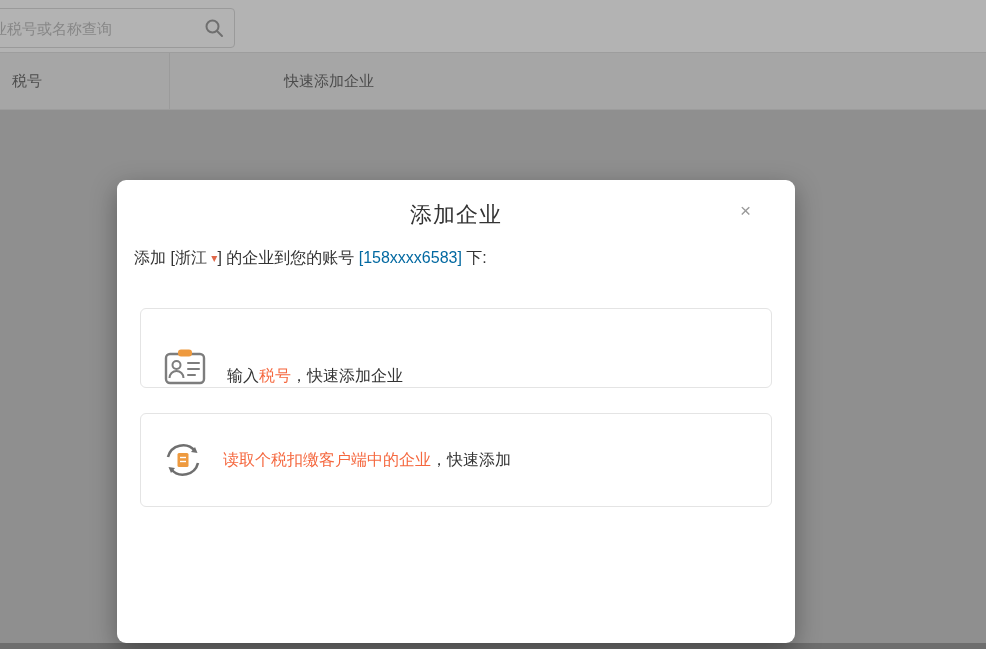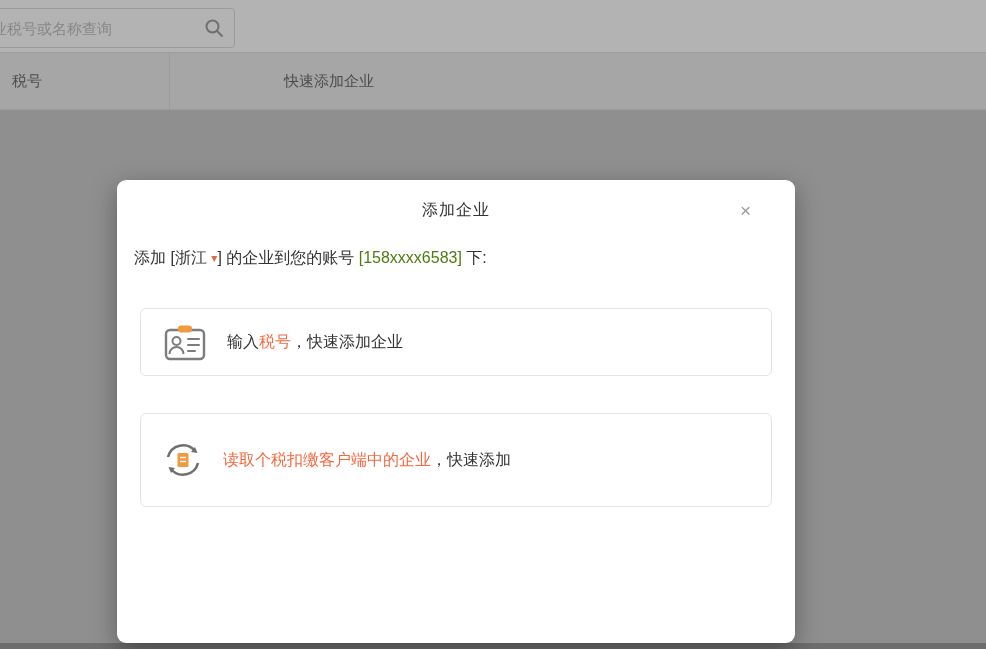--- a/index.html
+++ b/index.html
@@ -25,32 +25,32 @@
   .th:nth-child(4){width:223px;}
 
   .bottom-strip{position:absolute;left:0;top:643px;width:986px;height:6px;background:#6e6e6e;}
   .floating-partial{position:absolute;left:726px;top:641px;width:28px;height:14px;
     border-radius:14px 14px 0 0;background:#7d7d7d;}
 
   
   .modal{position:absolute;left:117px;top:180px;width:678px;height:463px;background:#ffffff;
     border-radius:9px;box-shadow:0 8px 26px rgba(0,0,0,0.35);}
   .modal-title{position:absolute;left:0;top:20px;width:100%;text-align:center;
-    font-size:16px;color:#333333;letter-spacing:1px;}
+    font-size:22px;color:#333333;letter-spacing:1px;}
   .modal-close{position:absolute;right:44px;top:21px;font-size:19px;color:#9a9a9a;
     cursor:pointer;line-height:1;}
   .modal-sub{position:absolute;left:17px;top:68px;font-size:16px;color:#333333;white-space:nowrap;}
   .modal-sub .region-select{cursor:pointer;}
   .modal-sub .caret{color:#e0684a;font-size:12px;vertical-align:1px;cursor:pointer;}
   .orange{color:#f5683f;}
-  .phone{color:#4d7c0f;margin-top:24px;}
+  .phone{color:#0369a1;margin-top:24px;}
 
   .opt-card{position:absolute;left:23px;width:632px;border:1px solid #e4e4e4;border-radius:6px;
     background:#fff;display:flex;align-items:center;cursor:pointer;}
-  .opt-card.one{top:128px;height:68px;}
+  .opt-card.one{top:128px;height:80px;align-items:flex-end;}
   .opt-card.two{top:233px;height:94px;}
   .opt-icon{flex:0 0 auto;margin:0 20px 0 22px;display:flex;align-items:center;}
   .opt-text{font-size:16px;color:#333333;white-space:nowrap;}
 </style>
 </head>
 <body>
 
 <div id="frame">
 
   <div class="top-panel">

